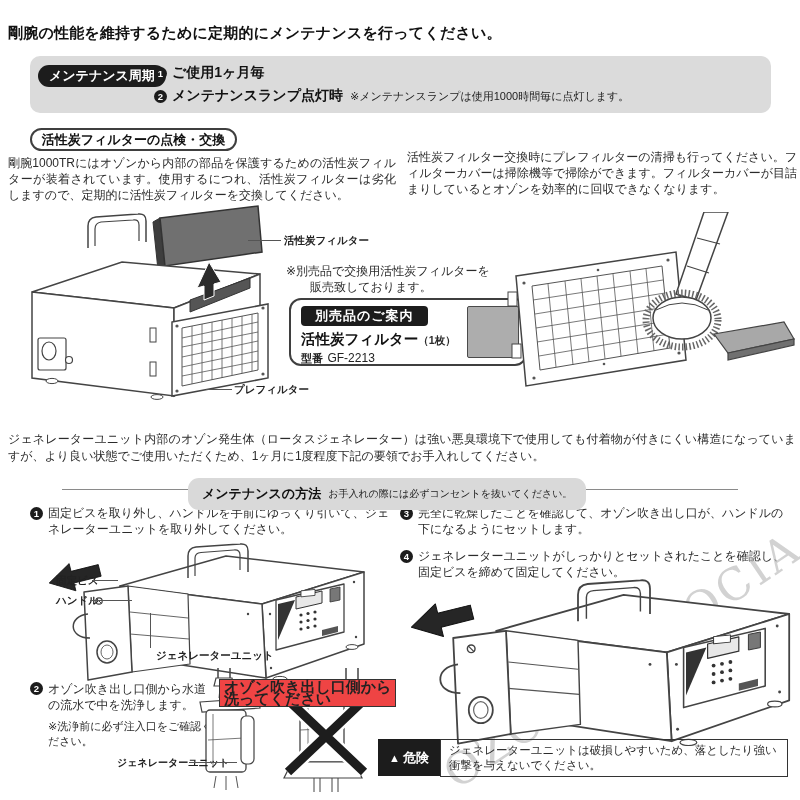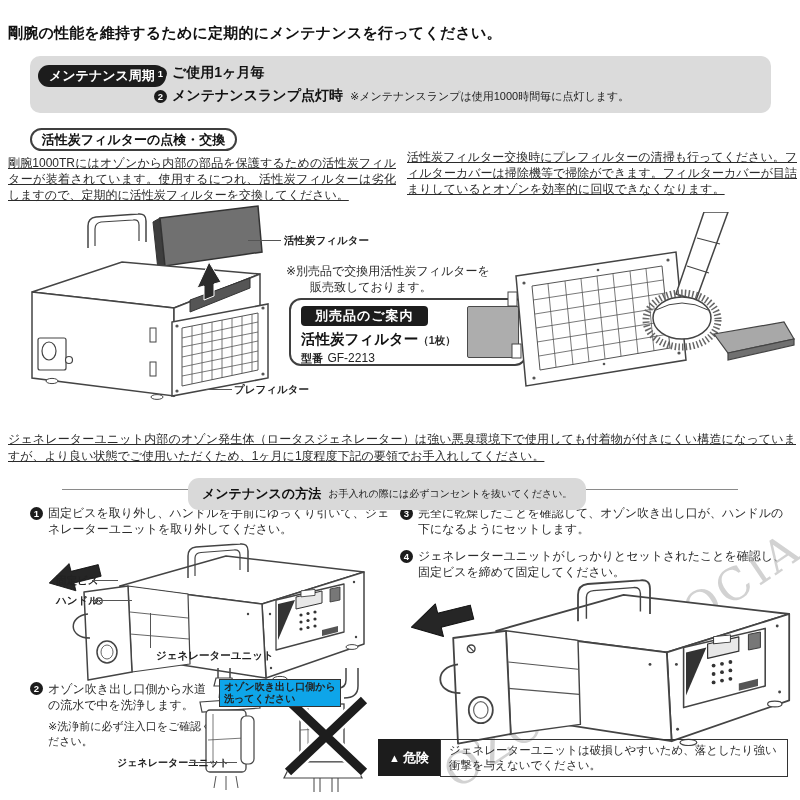--- a/index.html
+++ b/index.html
@@ -18,21 +18,21 @@
   .cycle-note { font-size:11px; font-weight:400; color:#222; margin-left:7px; }
 
   .nc { display:inline-flex; align-items:center; justify-content:center; flex:0 0 auto;
         width:13px; height:13px; border-radius:50%; background:#1c1c1c; color:#fff;
         font-size:9.5px; font-weight:700; margin-right:5px; }
 
   .sec-box { border:2px solid #3f3f3f; border-radius:12px; width:207px; height:23px;
              display:flex; align-items:center; justify-content:center;
              font-size:13px; font-weight:700; color:#111; background:#fff; }
 
-  .para { font-size:12px; line-height:16px; color:#2b2b2b; text-align:justify;text-decoration:underline; }
+  .para { font-size:12px; line-height:16px; color:#2b2b2b; text-align:justify; }
 
   .small-label { font-size:10.5px; font-weight:600; color:#222; white-space:nowrap; }
   .leader-h { border-top:1px solid #555; height:0; }
   .leader-v { border-left:1px solid #555; width:0; }
 
   .option-box { width:238px; height:68px; border:2.5px solid #3f3f3f; border-radius:12px; background:#fff; }
   .option-pill { background:#1c1c1c; color:#fff; font-weight:700; font-size:13px;
                  border-radius:4px; padding:1px 14px; display:inline-block; letter-spacing:1px;}
   .option-product { font-size:14.5px; font-weight:700; color:#111; }
   .option-qty { font-size:10.5px; font-weight:700; }
@@ -42,22 +42,22 @@
   .divider { border-top:1px solid #8a8a8a; height:0; }
   .method-pill { background:#d9d9d9; border-radius:11px; height:22px; display:flex;
                  align-items:center; padding:16px 14px; white-space:nowrap; }
   .method-title { font-size:13px; font-weight:700; color:#111; margin-right:7px; }
   .method-sub { font-size:10px; color:#222; }
 
   .step { display:flex; align-items:flex-start; font-size:12px; line-height:15.5px; }
   .step .nc { margin-top:1px; }
   .step-note { font-size:11px; line-height:14.5px; }
 
-  .wash-box { border:1px solid #333; background:#0ea5e9; padding:1px 4px;
-              font-size:10px; line-height:12px; font-weight:600; color:#222; white-space:nowrap; }
+  .wash-box { border:1px solid #333; background:#ef4444; padding:1px 4px;
+              font-size:15px; line-height:12px; font-weight:600; color:#222; white-space:nowrap; }
 
   .danger-label { width:62px; height:37px; background:#1c1c1c; color:#fff; display:flex;
                   align-items:center; justify-content:center; font-size:13px; font-weight:700; gap:3px; }
   .danger-tri { font-size:11px; }
   .danger-text { width:348px; min-height:37px; border:1px solid #333; padding:3px 8px;
                  font-size:11.5px; line-height:15px; background:transparent; }
 
   .wm { font-family:"DejaVu Serif","Liberation Serif",serif; font-size:44px; letter-spacing:3px;
         color:#b5b5b5; opacity:0.6; white-space:nowrap; transform:rotate(-34deg);
         transform-origin:0 50%; }

